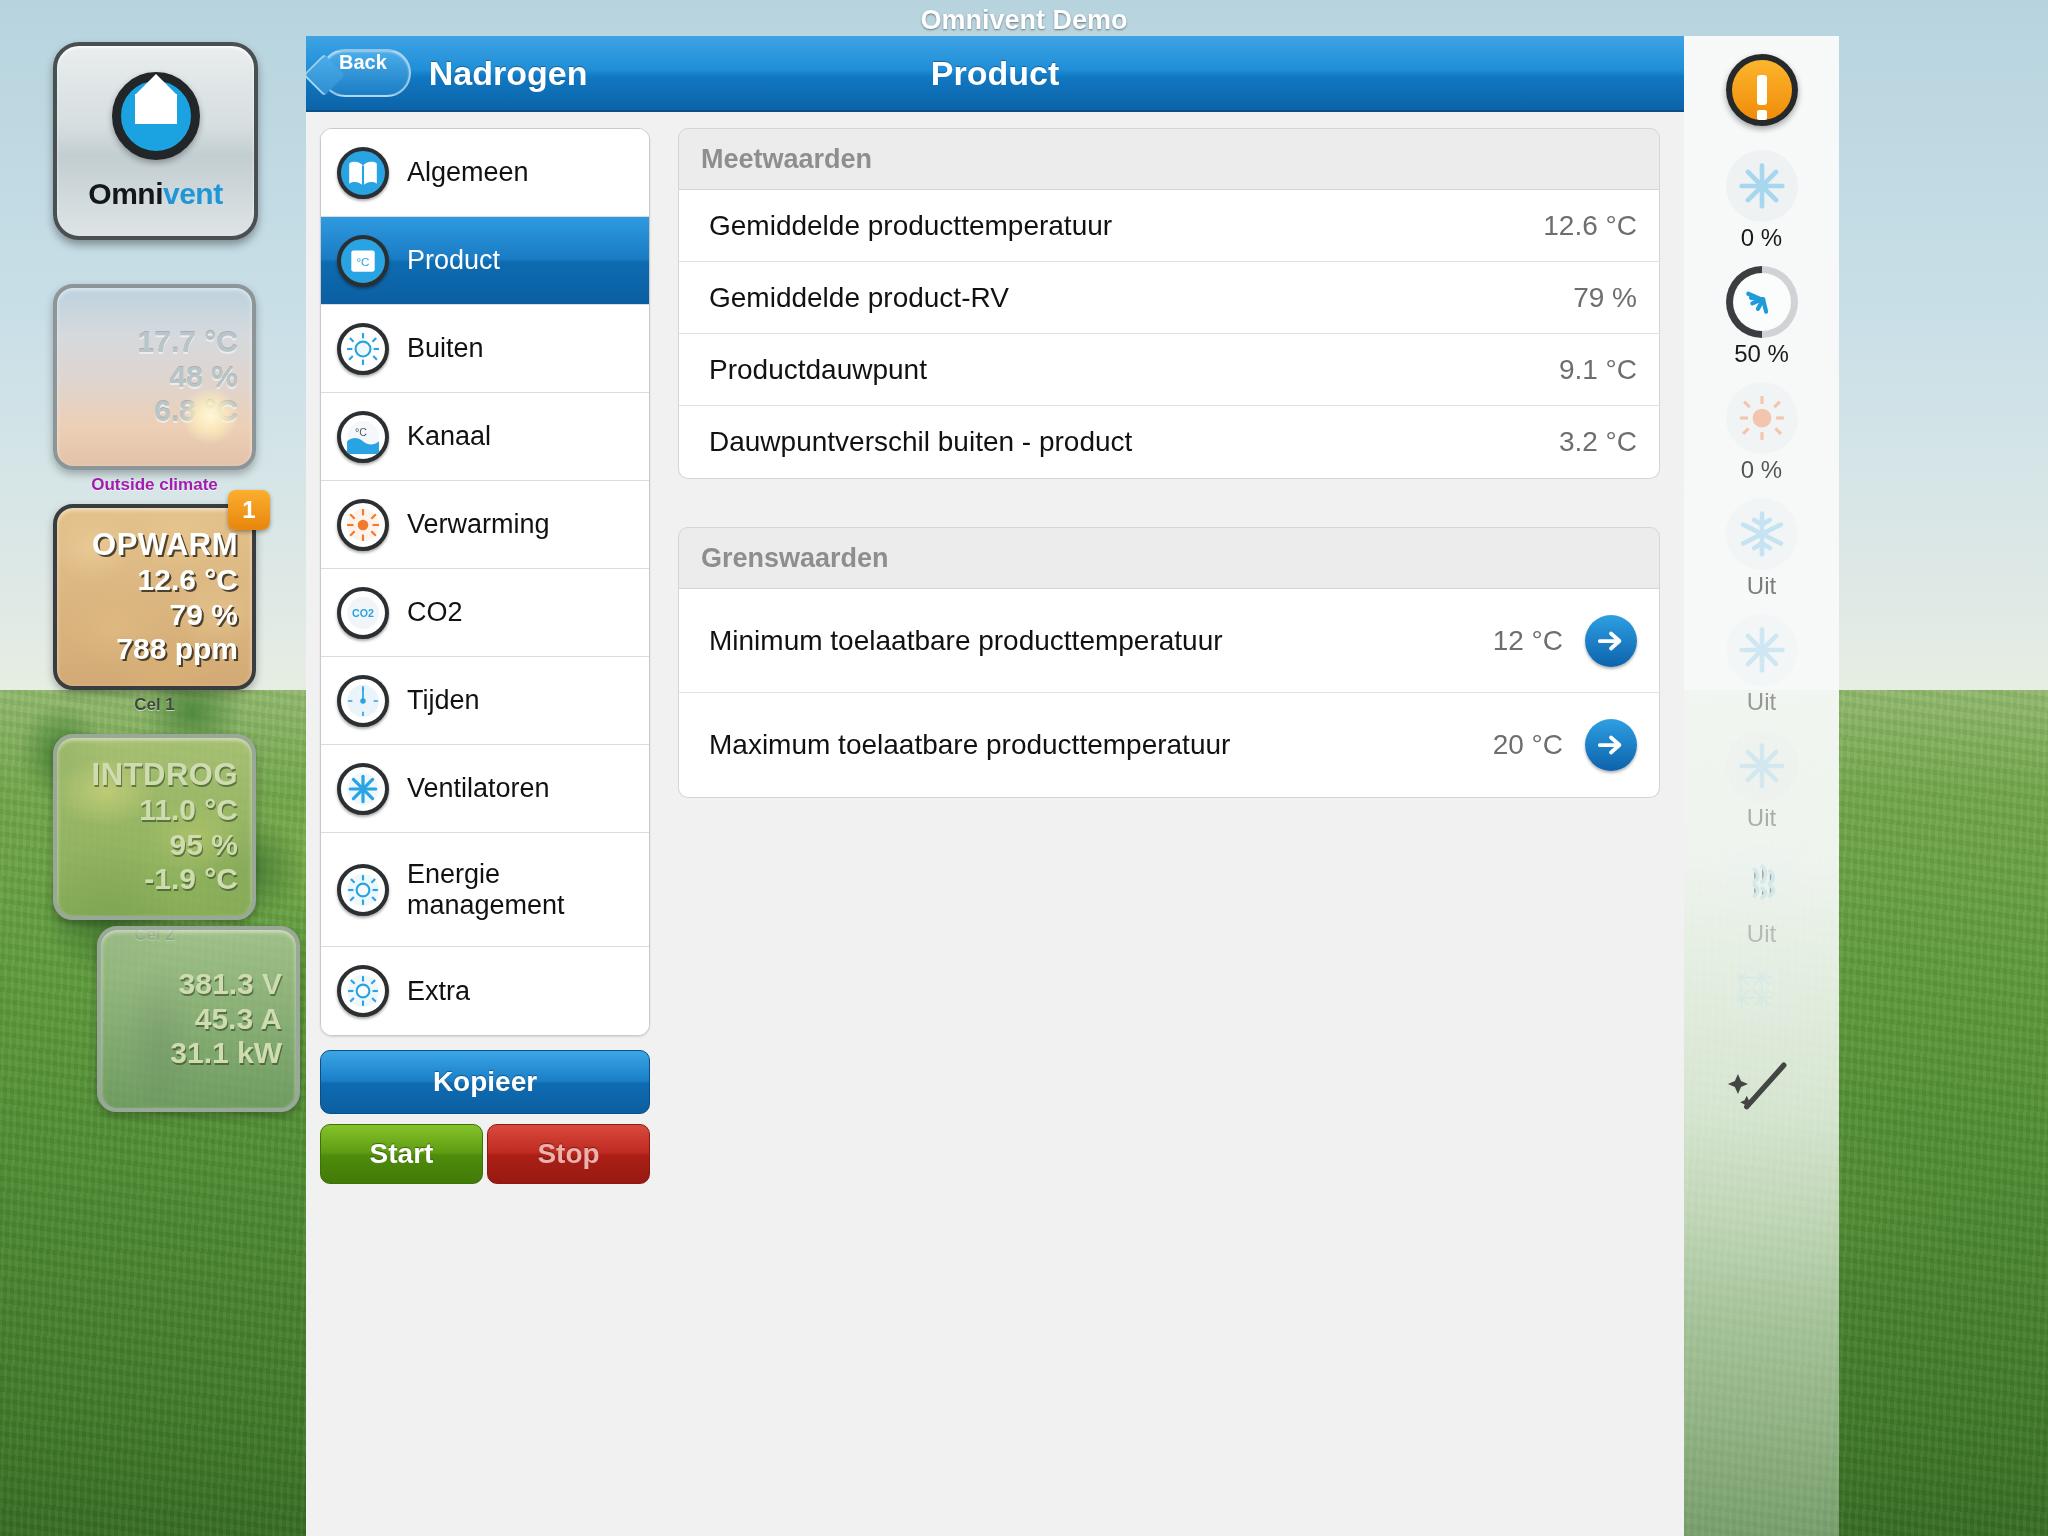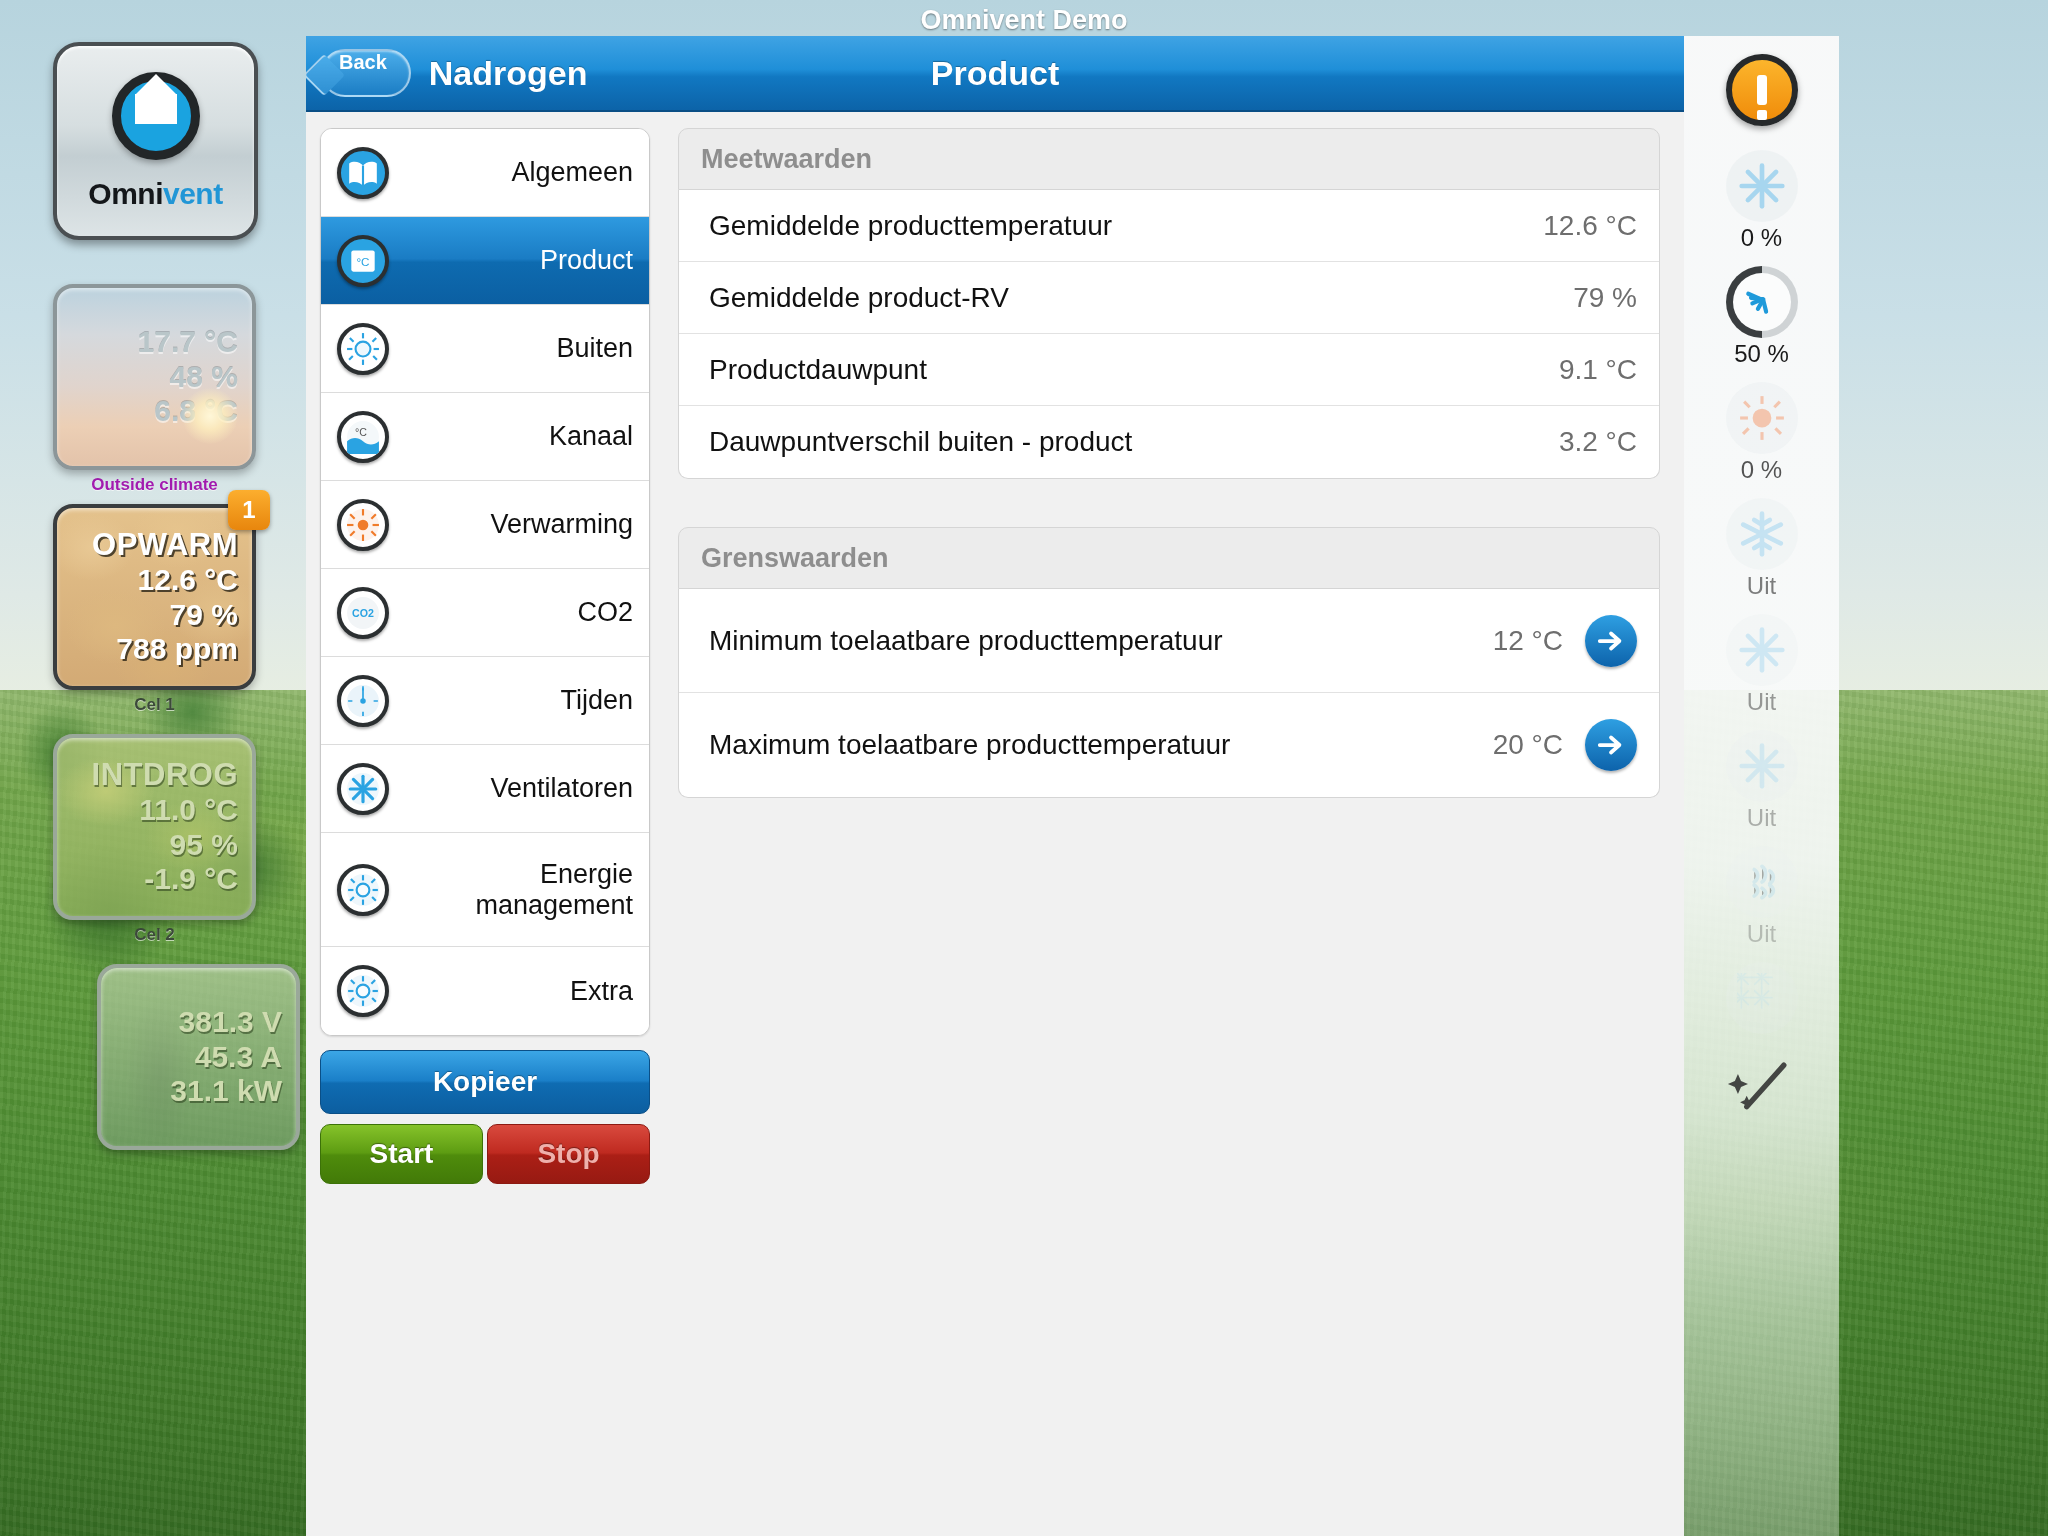--- a/index.html
+++ b/index.html
@@ -167,21 +167,21 @@
   .backbtn span{position:relative; z-index:2;}
   .nav-sub{ color:#fff; font-size:34px; font-weight:bold; margin-left:18px; text-shadow:0 -1px 1px rgba(0,0,0,.3);}
   .nav-title{
     position:absolute; left:0; right:0; text-align:center;
     color:#fff; font-size:34px; font-weight:bold; text-shadow:0 -1px 1px rgba(0,0,0,.3);
     pointer-events:none;
   }
   .body-area{ display:flex; padding:16px 14px 0 14px; height:1424px; }
 
   
-  .menu-col{ width:330px; flex:0 0 330px;text-align:right; }
+  .menu-col{ width:330px; flex:0 0 330px; }
   .menu-card{
     background:#fff; border:1px solid #c9c9c9; border-radius:12px; overflow:hidden;
     box-shadow:0 1px 2px rgba(0,0,0,.12);
   }
   .menu-item{
     display:flex; align-items:center; gap:18px; height:88px; padding:0 16px;
     border-bottom:1px solid #dcdcdc; font-size:27px; color:#111; background:#fff;
   }
   .menu-item:last-child{ border-bottom:none; }
   .menu-item.active{
@@ -330,21 +330,21 @@
   <div class="panel-wrap" style="top:698px;">
     <div class="glass-panel greens">
       <div class="pv green title">INTDROG</div>
       <div class="pv green">11.0 °C</div>
       <div class="pv green">95 %</div>
       <div class="pv green">-1.9 °C</div>
     </div>
     <div class="panel-caption dark">Cel 2</div>
   </div>
 
-  <div class="panel-wrap" style="top:928px;padding-left:44px;">
+  <div class="panel-wrap" style="top:890px;padding-left:44px;">
     <div class="glass-panel power">
       <div class="pv green">381.3 V</div>
       <div class="pv green">45.3 A</div>
       <div class="pv green">31.1 kW</div>
     </div>
   </div>
 </div>
 
 <div class="appwin">
 

